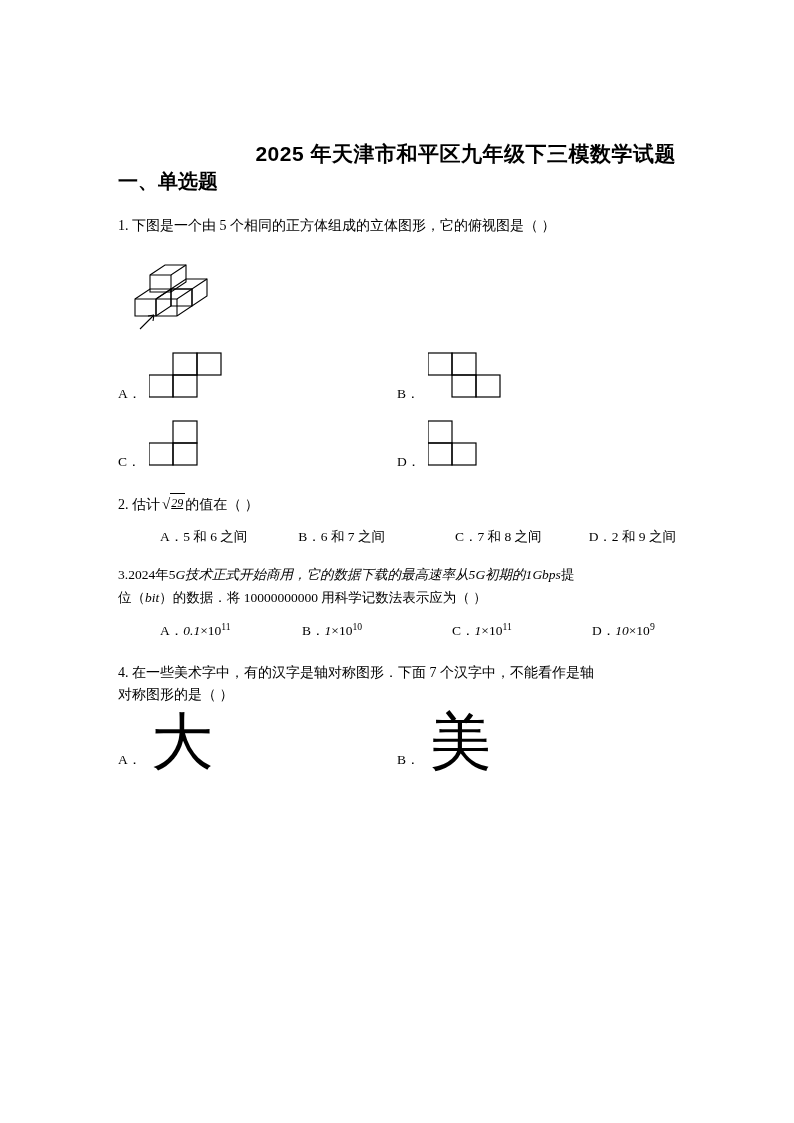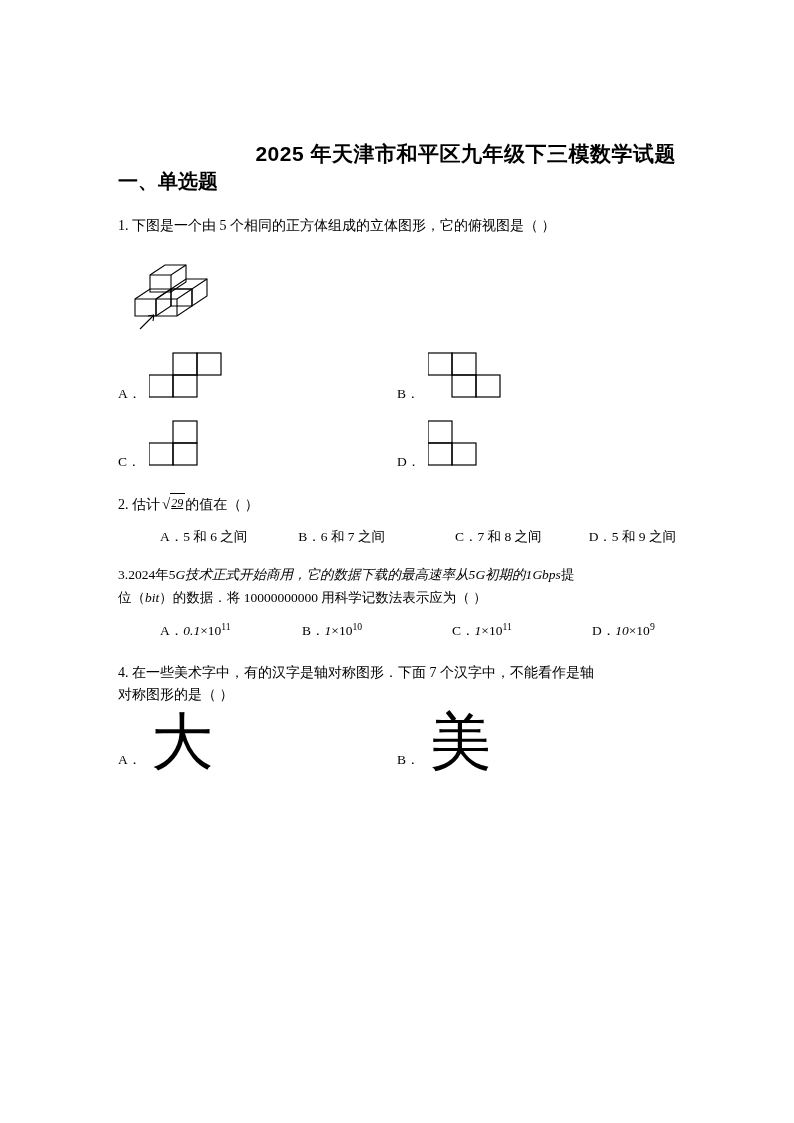--- a/index.html
+++ b/index.html
@@ -240,21 +240,21 @@
 
   <div class="q">
     <span class="q-num">2.</span>
     <span>估计</span><span class="sqrt"><span class="rad">√</span><span class="rand">29</span></span><span>的值在（    ）</span>
   </div>
 
   <div class="opts-row">
     <span class="opt" style="width:150px">A．5 和 6 之间</span>
     <span class="opt" style="width:170px">B．6 和 7 之间</span>
     <span class="opt" style="width:145px">C．7 和 8 之间</span>
-    <span class="opt">D．5 和 9 之间</span>
+    <span class="opt">D．2 和 9 之间</span>
   </div>
 
   <div class="q3">
     <div>
       <span class="q-num">3.</span><span>2024年5</span><i class="it">G技术正式开始商用，它的数据下载的最高速率从5</i><i class="it">G初期的1</i><i class="it">Gbps</i><span>提</span>
     </div>
     <div>
       <span>位（</span><i class="it">bit</i><span>）的数据．将 10000000000 用科学记数法表示应为（    ）</span>
     </div>
   </div>

